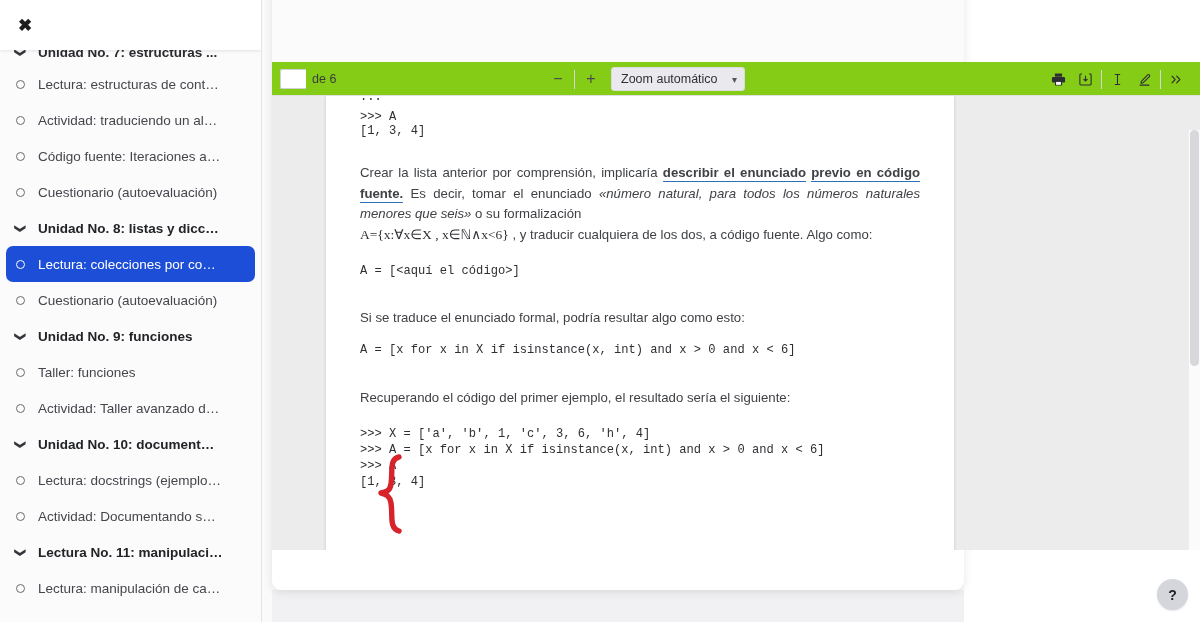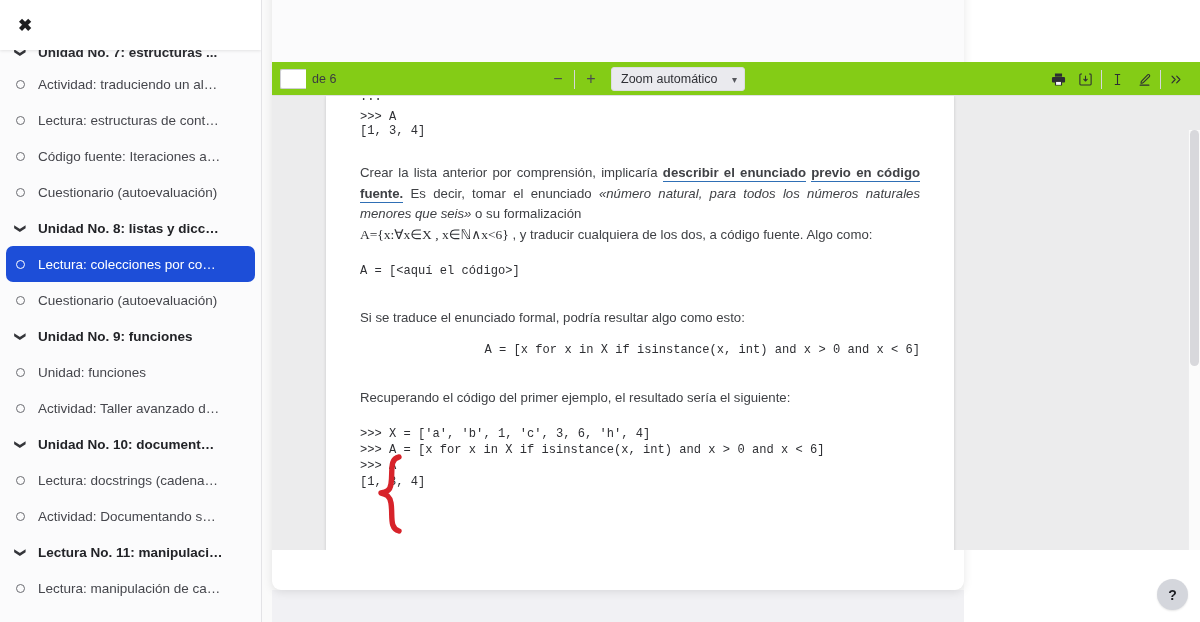--- a/index.html
+++ b/index.html
@@ -317,21 +317,21 @@
 
           <p class="ptext" style="margin-top:0px;">
             <span class="mathline">A={x:∀x∈X , x∈ℕ∧x&lt;6}</span>
             <span>, y traducir cualquiera de los dos, a código fuente. Algo como:</span>
           </p>
 
           <pre class="pcode" style="margin-top:20px;">A = [&lt;aquí el código&gt;]</pre>
 
           <p class="ptext" style="margin-top:29px;">Si se traduce el enunciado formal, podría resultar algo como esto:</p>
 
-          <pre class="pcode" style="margin-top:16px;text-align:right;">A = [x for x in X if isinstance(x, int) and x &gt; 0 and x &lt; 6]</pre>
+          <pre class="pcode" style="margin-top:16px;">A = [x for x in X if isinstance(x, int) and x &gt; 0 and x &lt; 6]</pre>
 
           <p class="ptext" style="margin-top:30px;">Recuperando el código del primer ejemplo, el resultado sería el siguiente:</p>
 
           <pre class="pcode" style="margin-top:18px; line-height:16px;">&gt;&gt;&gt; X = ['a', 'b', 1, 'c', 3, 6, 'h', 4]
 &gt;&gt;&gt; A = [x for x in X if isinstance(x, int) and x &gt; 0 and x &lt; 6]
 &gt;&gt;&gt; A
 [1, 3, 4]</pre>
         </div>
 
         <svg id="red-brace" viewBox="0 0 26 82">
@@ -353,32 +353,32 @@
         <div class="nav-row section clipped">
           <span class="nav-glyph">
             <span class="chev" style="transform: rotate(90deg); display: inline-block;">❯</span>
           </span>
           <span class="nav-label">Unidad No. 7: estructuras ...</span>
         </div>
         <div class="nav-row item">
           <span class="nav-glyph">
             <span class="circle"></span>
           </span>
+          <span class="nav-label">Lectura: estructuras de cont…</span>
+        </div>
+        <div class="nav-row item">
+          <span class="nav-glyph">
+            <span class="circle"></span>
+          </span>
           <span class="nav-label">Actividad: traduciendo un al…</span>
         </div>
         <div class="nav-row item">
           <span class="nav-glyph">
             <span class="circle"></span>
           </span>
-          <span class="nav-label">Lectura: estructuras de cont…</span>
-        </div>
-        <div class="nav-row item">
-          <span class="nav-glyph">
-            <span class="circle"></span>
-          </span>
           <span class="nav-label">Código fuente: Iteraciones a…</span>
         </div>
         <div class="nav-row item">
           <span class="nav-glyph">
             <span class="circle"></span>
           </span>
           <span class="nav-label">Cuestionario (autoevaluación)</span>
         </div>
         <div class="nav-row section">
           <span class="nav-glyph">
@@ -401,39 +401,39 @@
         <div class="nav-row section">
           <span class="nav-glyph">
             <span class="chev" style="transform: rotate(90deg); display: inline-block;">❯</span>
           </span>
           <span class="nav-label">Unidad No. 9: funciones</span>
         </div>
         <div class="nav-row item">
           <span class="nav-glyph">
             <span class="circle"></span>
           </span>
-          <span class="nav-label">Unidad: funciones</span>
+          <span class="nav-label">Taller: funciones</span>
         </div>
         <div class="nav-row item">
           <span class="nav-glyph">
             <span class="circle"></span>
           </span>
           <span class="nav-label">Actividad: Taller avanzado d…</span>
         </div>
         <div class="nav-row section">
           <span class="nav-glyph">
             <span class="chev" style="transform: rotate(90deg); display: inline-block;">❯</span>
           </span>
           <span class="nav-label">Unidad No. 10: document…</span>
         </div>
         <div class="nav-row item">
           <span class="nav-glyph">
             <span class="circle"></span>
           </span>
-          <span class="nav-label">Lectura: docstrings (cadena…</span>
+          <span class="nav-label">Lectura: docstrings (ejemplo…</span>
         </div>
         <div class="nav-row item">
           <span class="nav-glyph">
             <span class="circle"></span>
           </span>
           <span class="nav-label">Actividad: Documentando s…</span>
         </div>
         <div class="nav-row section">
           <span class="nav-glyph">
             <span class="chev" style="transform: rotate(90deg); display: inline-block;">❯</span>

